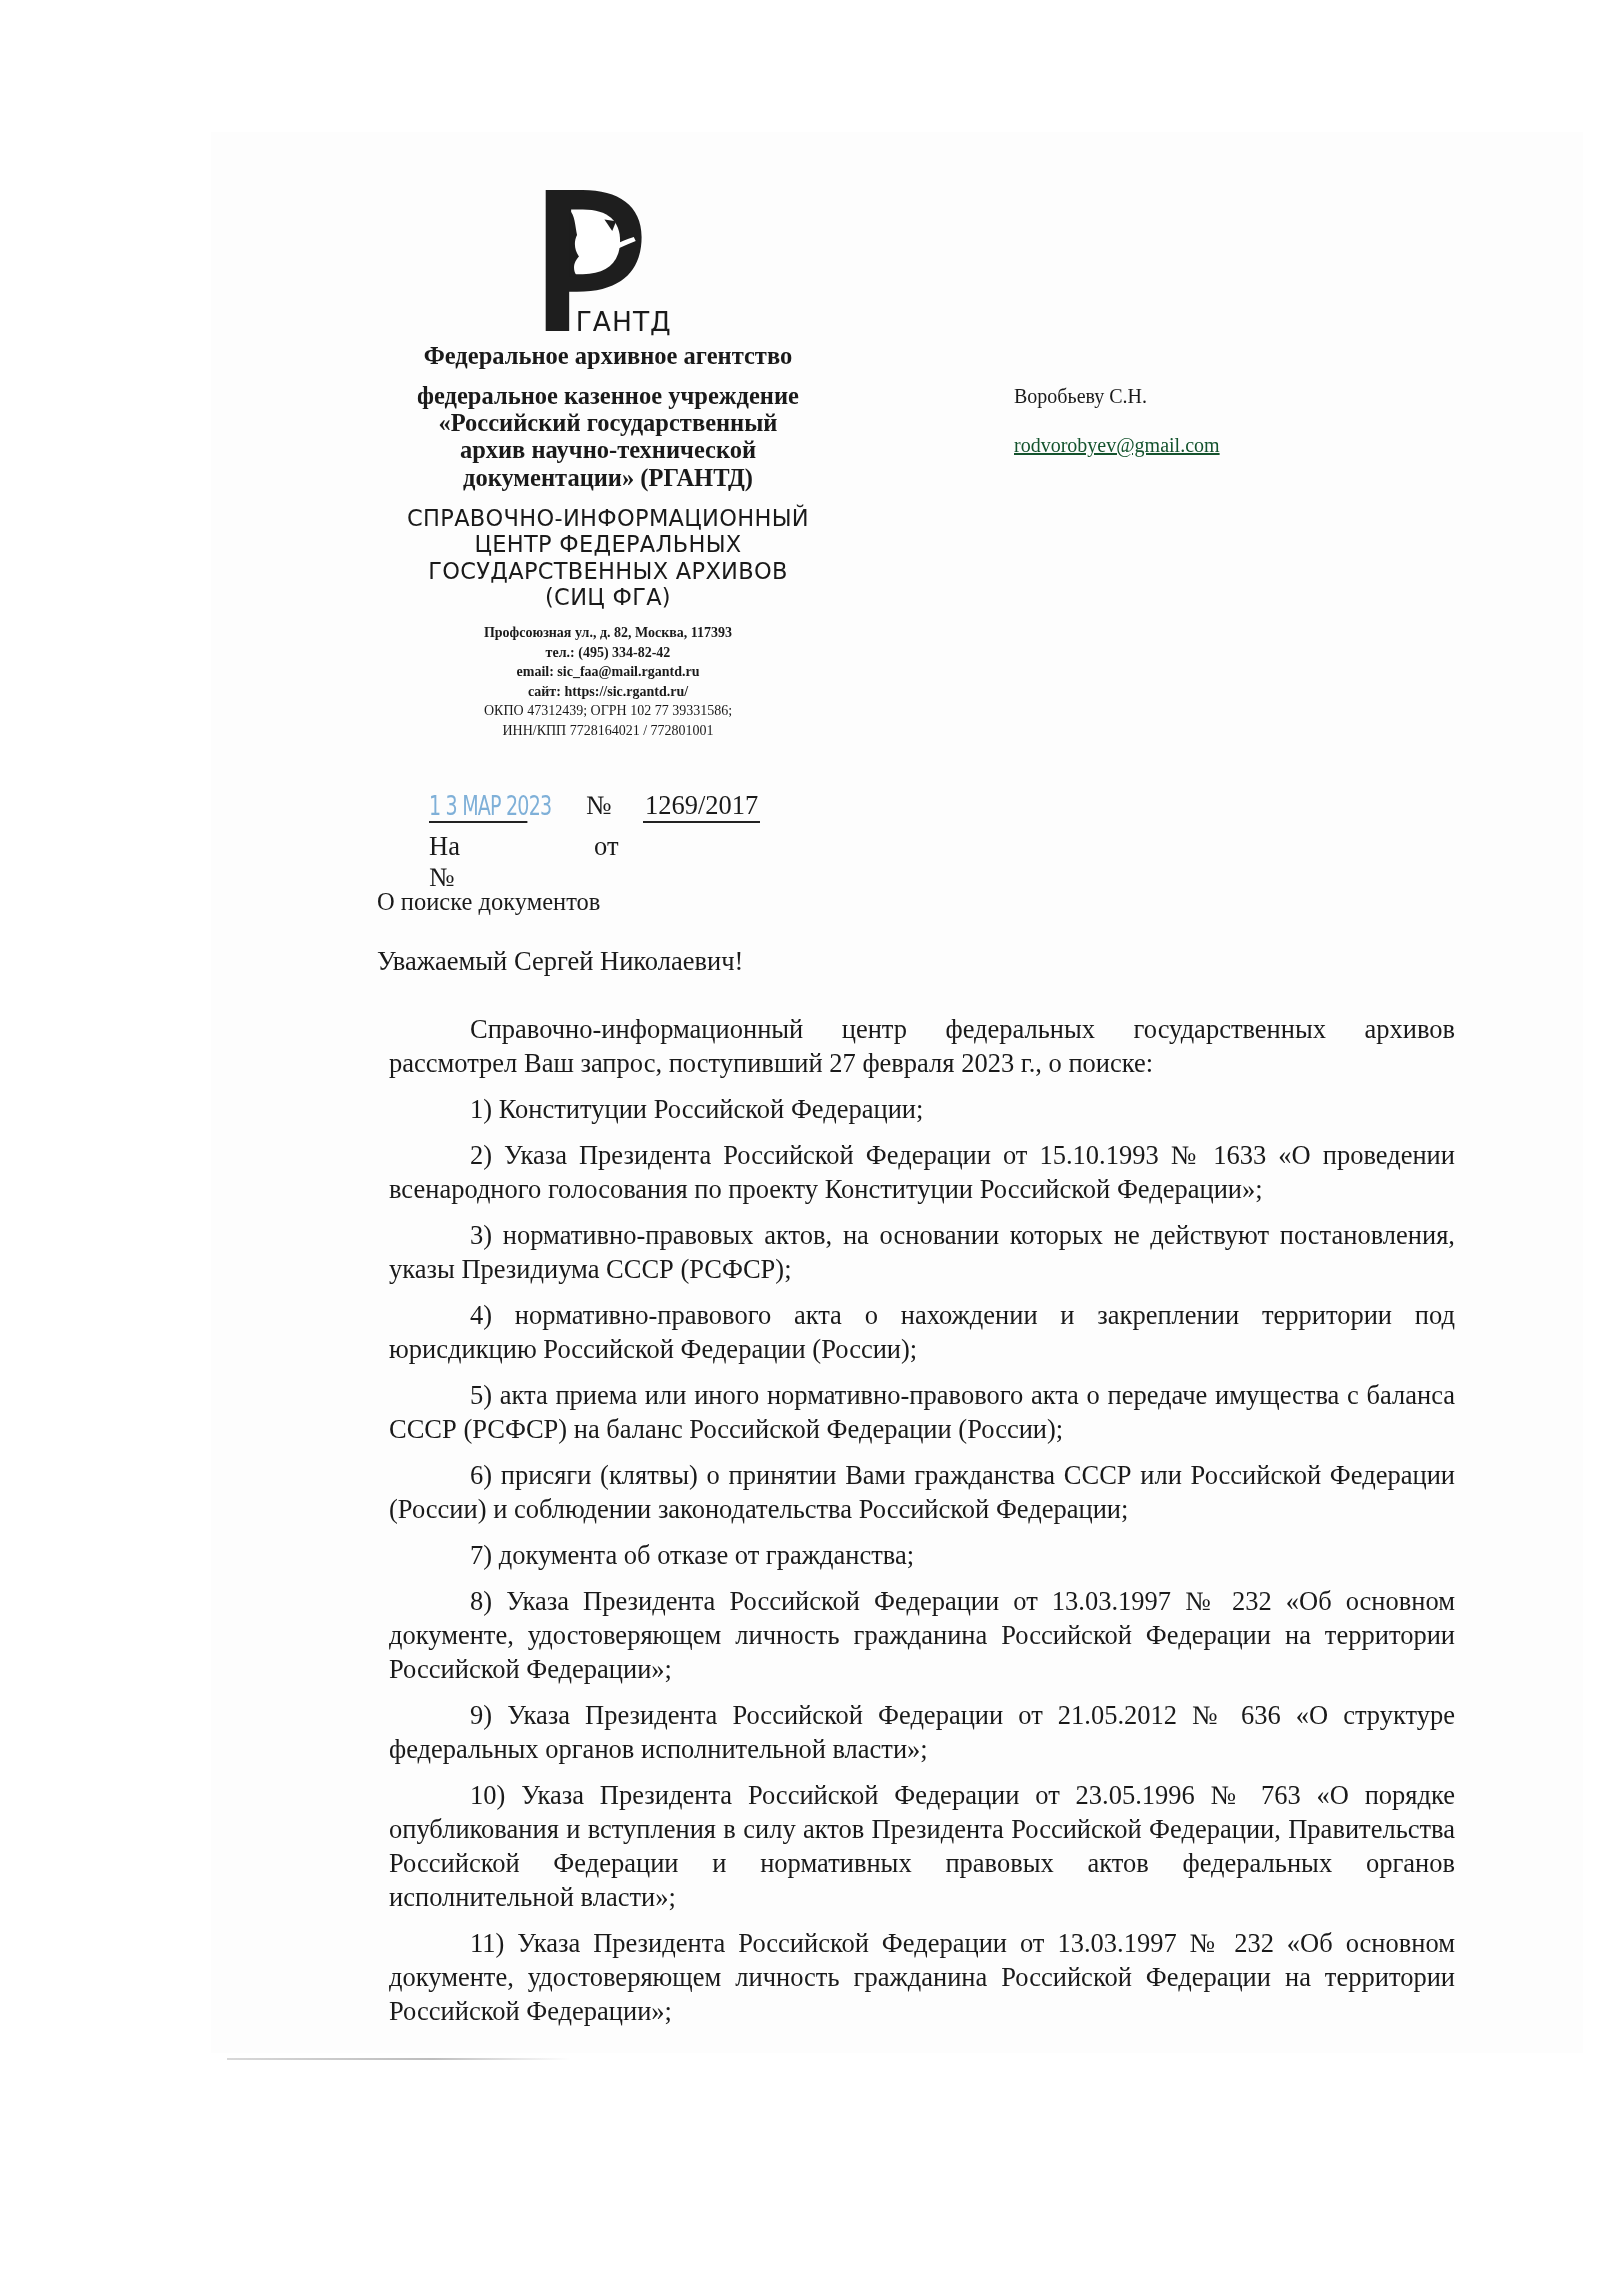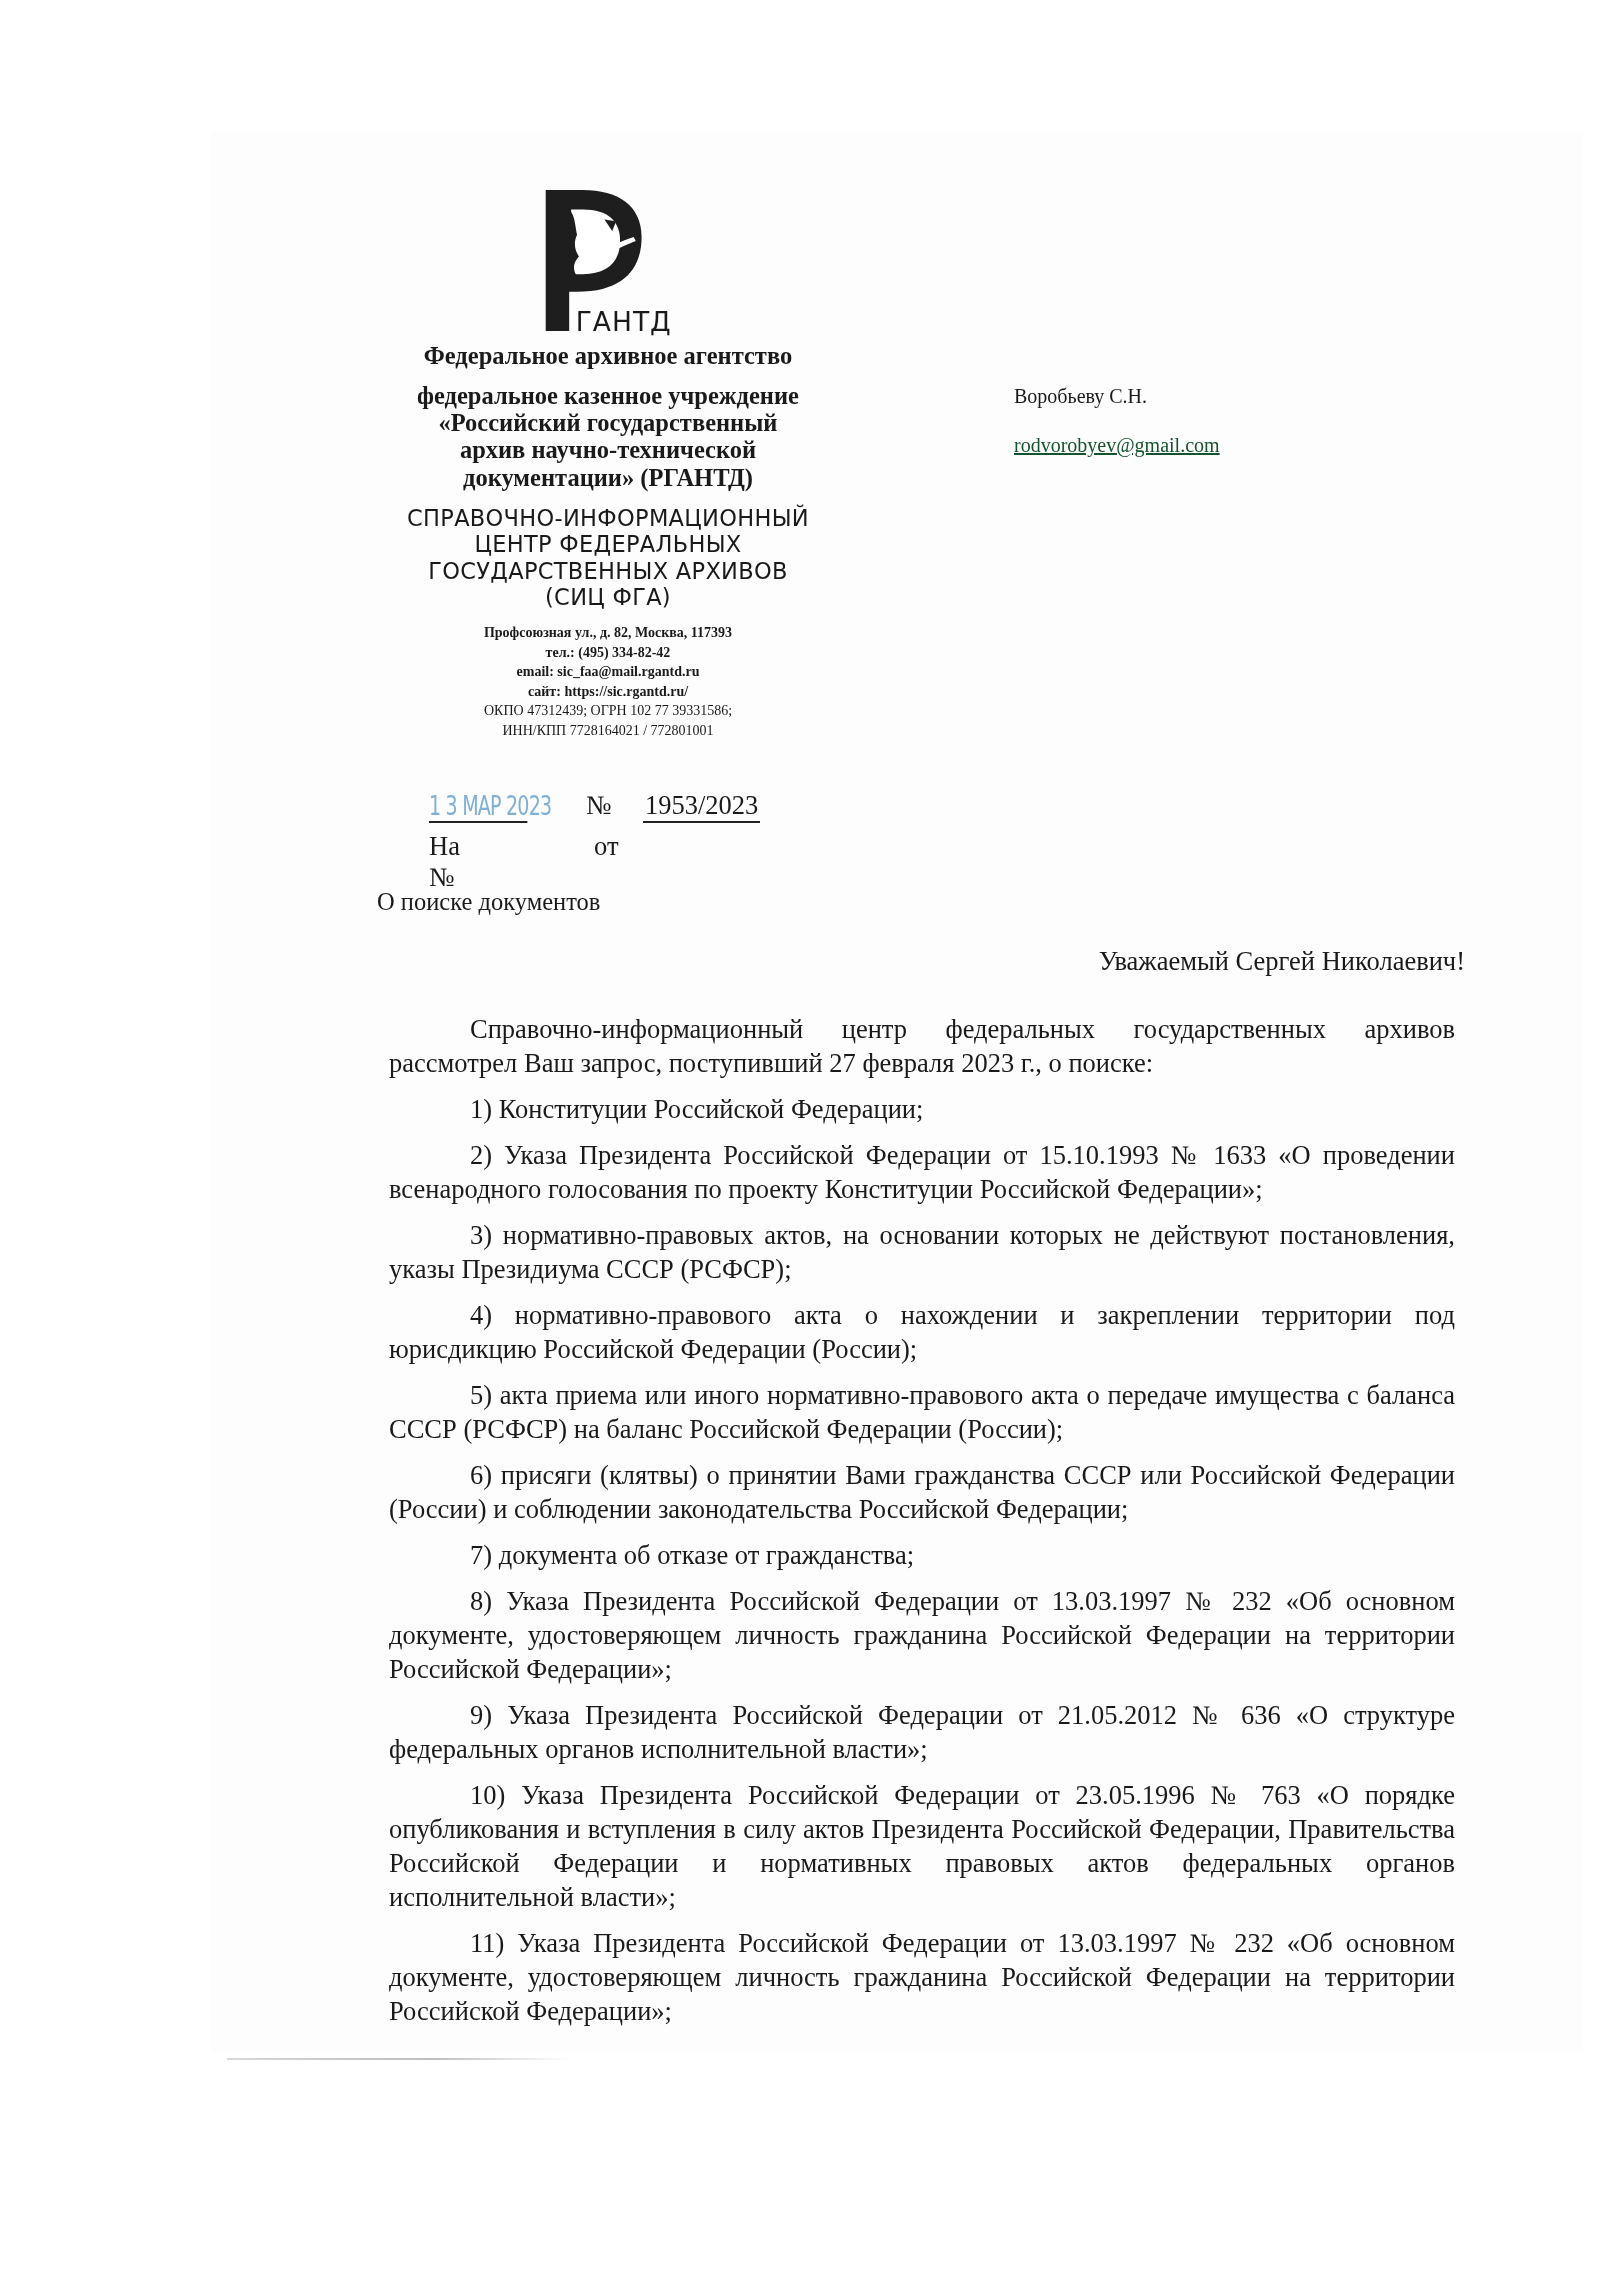--- a/index.html
+++ b/index.html
@@ -36,21 +36,21 @@
   .blank { display:inline-block; border-bottom:2px solid #222; height:25.5px; }
 
   
   .recipient { position:absolute; left:1014px; top:372px; font-size:20px; line-height:49px; }
   .recipient a { color:#14532d; text-decoration:underline; }
 
   
   .subject { position:absolute; left:377px; top:888px; font-size:24.5px; }
 
   
-  .salutation { position:absolute; left:377px; width:1088px; top:946px; text-align:right; font-size:26.5px; }
+  .salutation { position:absolute; left:377px; width:1088px; top:946px; text-align:left; font-size:26.5px; }
   .body { position:absolute; left:377px; width:1090px; top:1000px; font-size:26.5px; line-height:34px;
           text-align:justify; }
   .body p { margin:12px; text-indent:81px; }
   .body p.item { text-indent:81px; }
 
   
   .footer { position:absolute; left:176px; width:1294px; top:2178px; text-align:center;
             color:#e00000; font-weight:bold; font-size:21.6px; line-height:25.5px; }
   .footer .page-no { font-size:22.5px; }
 </style>
@@ -92,21 +92,21 @@
       <div class="b">сайт: https://sic.rgantd.ru/</div>
       <div>ОКПО 47312439; ОГРН 102 77 39331586;</div>
       <div>ИНН/КПП 7728164021 / 772801001</div>
     </div>
   </div>
 
   <div class="reg">
     <div class="reg-row">
       <span class="stamp">1 3 МАР 2023</span>
       <span class="no-sign">№</span>
-      <span class="reg-number">1953/2023</span>
+      <span class="reg-number">1269/2017</span>
     </div>
     <div class="ref-row">
       <span style="left:0">На №</span>
       <span style="left:71px; top:2px" class="blank">
           <span style="display:inline-block;width:74px"></span>
         </span>
       <span style="left:165px">от</span>
       <span style="left:222px; top:2px" class="blank">
           <span style="display:inline-block;width:106px"></span>
         </span>

